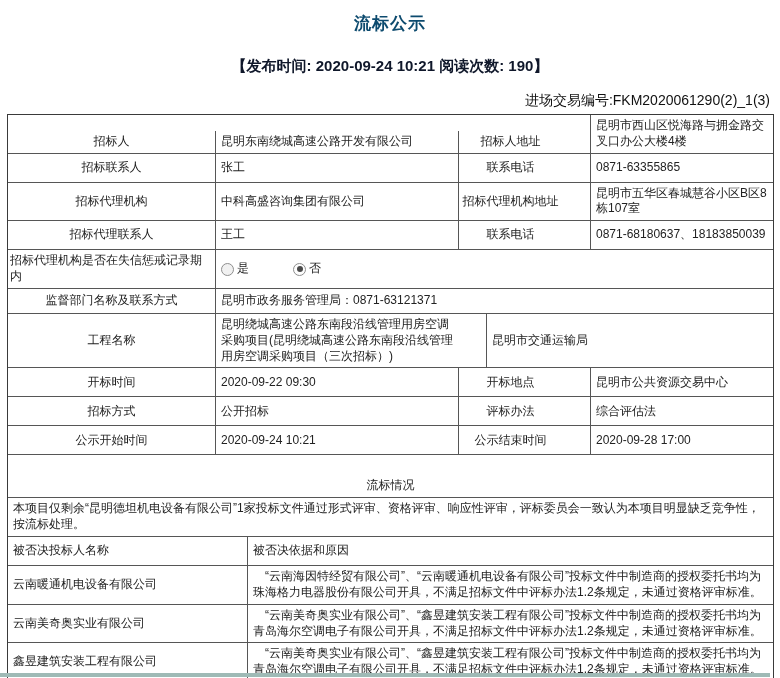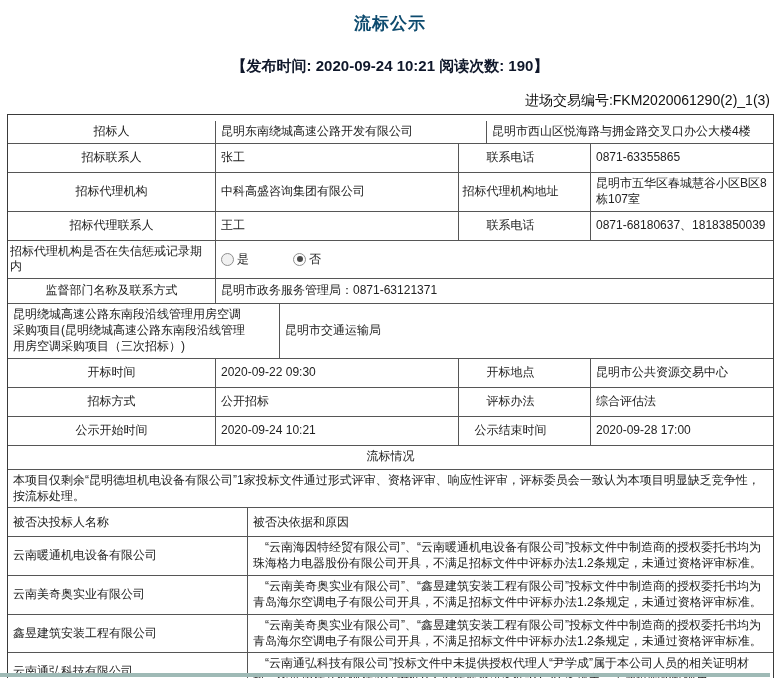--- a/index.html
+++ b/index.html
@@ -36,21 +36,21 @@
   .cell:first-child{border-left:none;}
   .lbl{align-items:center;text-align:center;color:#222;}
   .val{align-items:flex-start;text-align:left;color:#222;}
   .w1{width:207px;flex:none;}
   .w2{width:243px;flex:none;}
   .w3{width:104px;flex:none;padding:3px 2px;}
   .w4{flex:1;margin-left:28px;}
   .wname{width:239px;flex:none;}
   .wreason{flex:1;}
   .single{min-height:28px;}
-  .fullhdr{flex:1;align-items:center;text-align:center;min-height:23px;justify-content:center;}
+  .fullhdr{flex:1;align-items:center;text-align:center;min-height:23px;justify-content:center;margin-top:19px;}
   .fullcell{flex:1;min-height:23px;}
   .leftlbl{align-items:flex-start;text-align:left;padding:3px 2px;}
   .indent{text-indent:12px;}
   .radio-group{display:flex;align-items:center;gap:44px;}
   .radio-opt{display:flex;align-items:center;gap:3px;}
   .radio{
     width:11px;height:11px;border-radius:50%;
     border:1px solid #8e8e8e;background:#f1f1f1;
     display:inline-block;position:relative;flex:none;
   }
@@ -67,20 +67,21 @@
 <div class="doc">
   <div class="title">流标公示</div>
   <div class="publine">【发布时间: 2020-09-24 10:21 阅读次数: 190】</div>
   <div class="tradeno">进场交易编号:FKM2020061290(2)_1(3)</div>
 
   <div class="tbl">
 
     <div class="row single">
       <div class="cell lbl w1">招标人</div>
       <div class="cell val w2">昆明东南绕城高速公路开发有限公司</div>
+      <div class="cell lbl w3">招标人地址</div>
       <div class="cell val w4">昆明市西山区悦海路与拥金路交叉口办公大楼4楼</div>
     </div>
     <div class="row single">
       <div class="cell lbl w1">招标联系人</div>
       <div class="cell val w2">张工</div>
       <div class="cell lbl w3">联系电话</div>
       <div class="cell val w4">0871-63355865</div>
     </div>
     <div class="row single">
       <div class="cell lbl w1">招标代理机构</div>
@@ -110,20 +111,21 @@
         </div>
       </div>
     </div>
 
     <div class="row" style="min-height:24px;">
       <div class="cell lbl w1">监督部门名称及联系方式</div>
       <div class="cell val fullcell">昆明市政务服务管理局：0871-63121371</div>
     </div>
 
     <div class="row">
+      <div class="cell lbl w1">工程名称</div>
       <div class="cell val w2">昆明绕城高速公路东南段沿线管理用房空调采购项目(昆明绕城高速公路东南段沿线管理用房空调采购项目（三次招标）)</div>
       <div class="cell val w4">昆明市交通运输局</div>
     </div>
 
     <div class="row single">
       <div class="cell lbl w1">开标时间</div>
       <div class="cell val w2">2020-09-22 09:30</div>
       <div class="cell lbl w3">开标地点</div>
       <div class="cell val w4">昆明市公共资源交易中心</div>
     </div>

